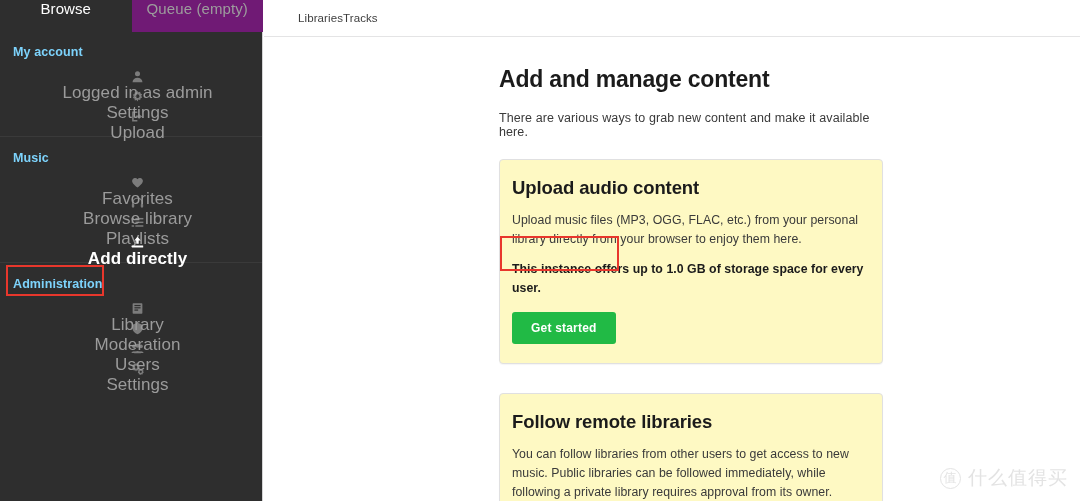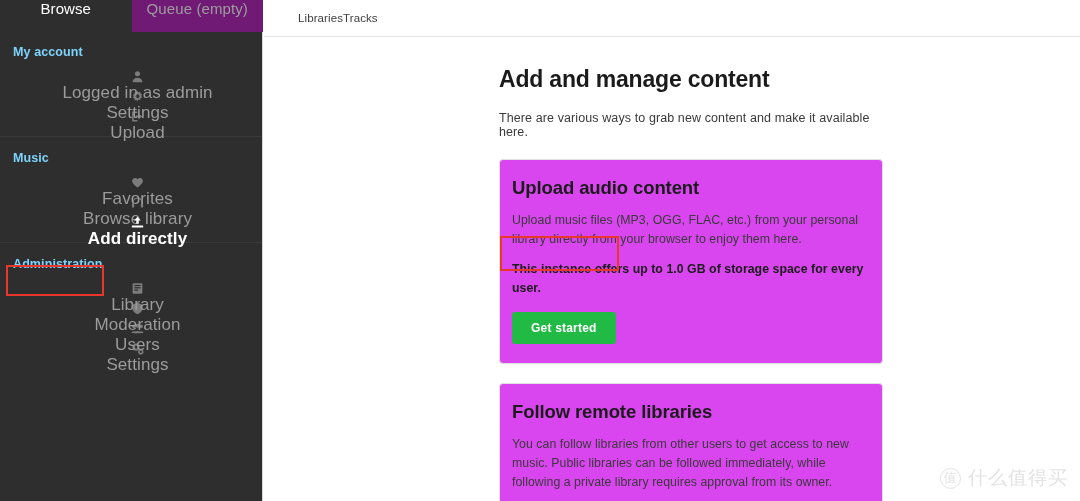--- a/index.html
+++ b/index.html
@@ -86,22 +86,22 @@
     padding: 28px 56px 0 235px;
   }
   .page-title {
     font-size: 23px; font-weight: bold; color: #1b1b1b;
     letter-spacing: -.2px; margin-bottom: 18px;
   }
   .page-sub { font-size: 12.5px; color: #3a3a3a; margin-bottom: 20px; letter-spacing: .1px; }
 
   .card {
     border: 1px solid #e0e0e1; border-radius: 4px;
-    background: #d946ef; padding: 17px 17px 19px 12px;
-    margin-bottom: 19px;
+    background: #fef9c3; padding: 17px 17px 19px 12px;
+    margin-bottom: 29px;
     box-shadow: 0 1px 1px rgba(0,0,0,.04);
   }
   .card-title {
     font-size: 18.5px; font-weight: bold; color: #1b1b1b;
     margin-bottom: 12px; letter-spacing: -.1px;
   }
   .card-text {
     font-size: 12.3px; color: #3a3a3a; line-height: 1.55;
     margin-bottom: 11px; letter-spacing: .05px;
   }
@@ -186,20 +186,31 @@
 
         <div class="nav-item">
           <svg class="ic" viewBox="0 0 16 16">
             <path d="M2.2 10.5 V8.4 a5.8 5.8 0 0 1 11.6 0 v2.1" fill="none" stroke="#9b9b9b" stroke-width="1.7"></path>
             <rect x="1.0" y="9.4" width="3.0" height="5.0" rx="1.4" fill="#9b9b9b"></rect>
             <rect x="12.0" y="9.4" width="3.0" height="5.0" rx="1.4" fill="#9b9b9b"></rect>
           </svg>
           <span>Browse library</span>
         </div>
 
+        <div class="nav-item">
+          <svg class="ic" viewBox="0 0 16 16">
+            <rect x="0.8" y="2.4" width="3.0" height="1.8" fill="#9b9b9b"></rect>
+            <rect x="5.4" y="2.4" width="9.8" height="1.8" fill="#9b9b9b"></rect>
+            <rect x="0.8" y="6.9" width="3.0" height="1.8" fill="#9b9b9b"></rect>
+            <rect x="5.4" y="6.9" width="9.8" height="1.8" fill="#9b9b9b"></rect>
+            <rect x="0.8" y="11.4" width="3.0" height="1.8" fill="#9b9b9b"></rect>
+            <rect x="5.4" y="11.4" width="9.8" height="1.8" fill="#9b9b9b"></rect>
+          </svg>
+          <span>Playlists</span>
+        </div>
 
         <div class="nav-item active">
           <svg class="ic" viewBox="0 0 16 16">
             <path d="M8 1.0 l4.0 4.4 h-2.5 v4.0 h-3.0 v-4.0 H4.0 Z" fill="#ffffff"></path>
             <rect x="1.0" y="11.6" width="14.0" height="2.6" rx="0.5" fill="#ffffff"></rect>
           </svg>
           <span>Add directly</span>
         </div>
       </div>
 

